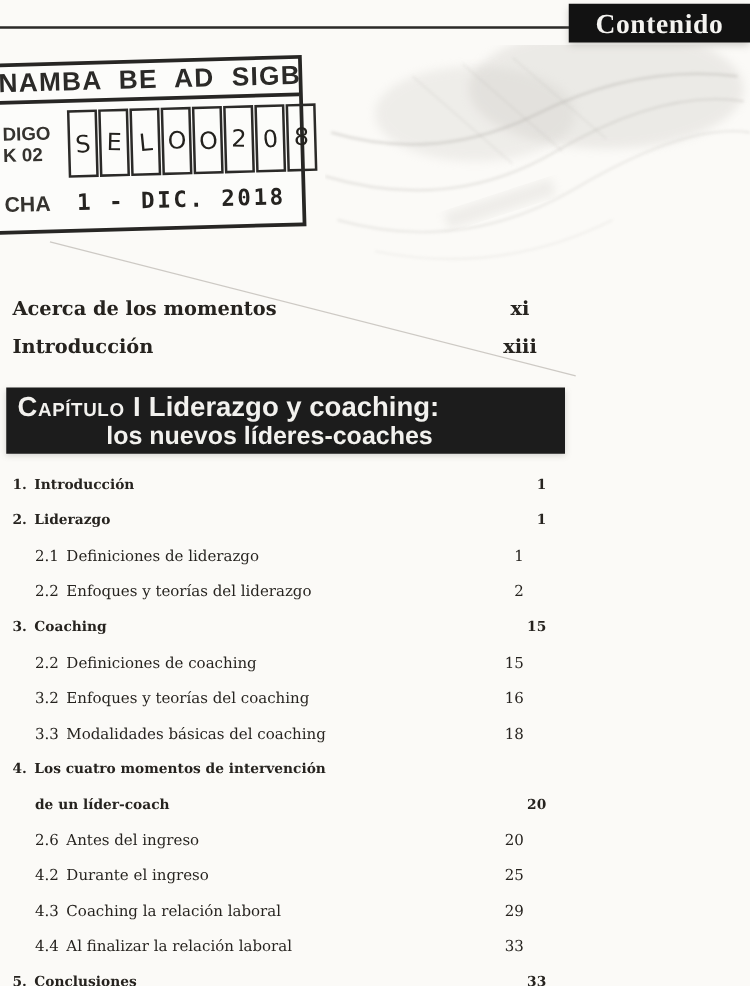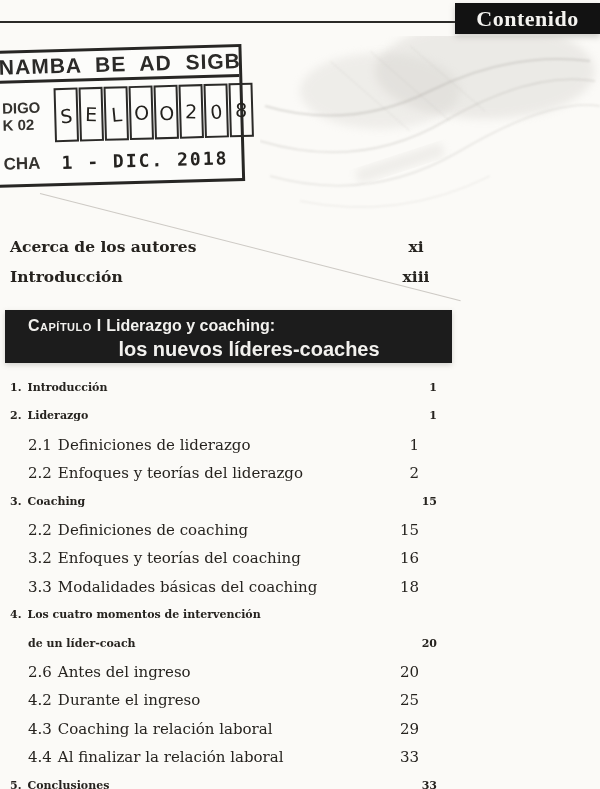--- a/index.html
+++ b/index.html
@@ -93,27 +93,27 @@
   .fm-row{position:relative;line-height:29.5px;font-weight:bold;font-size:15.5px;}
   .fm-row .page{position:absolute;left:385px;bottom:0;width:42px;text-align:center;}
 
   
   .chapter-box{
     position:absolute;left:5px;top:310px;width:447px;height:53px;
     background:#1c1c1c;color:#f2f1ee;
     font-family:"Liberation Sans", sans-serif;font-weight:bold;
     box-shadow:0 2px 5px rgba(120,118,112,.3);
   }
-  .chapter-line1{padding:4px 0 0 23px;font-size:16px;line-height:24px;white-space:nowrap;}
+  .chapter-line1{padding:4px 0 0 9px;font-size:22px;line-height:24px;white-space:nowrap;}
   .chapter-label{font-variant:small-caps;letter-spacing:.5px;}
-  .chapter-line2{padding-left:41px;font-size:20px;line-height:23px;white-space:nowrap;text-align:center;}
+  .chapter-line2{padding-left:80px;font-size:20px;line-height:23px;white-space:nowrap;}
 
   
   .toc{position:absolute;left:10px;top:374px;width:460px;}
-  .toc-row{position:relative;line-height:28.4px;font-size:15px;}
+  .toc-row{position:relative;line-height:28.4px;font-size:12px;}
   .toc-row.lvl1{font-weight:bold;font-size:11px;}
   .toc-row.lvl2{padding-left:18px;font-weight:normal;}
   .toc-row .num{margin-right:6px;}
   .toc-row .line2{padding-left:18px;}
   .toc-row .page{position:absolute;left:385px;bottom:0;width:42px;text-align:right;}
   .toc-row.lvl2 .page{left:367px;} 
 </style>
 </head>
 <body>
 
@@ -182,21 +182,21 @@
       </div>
       <div class="stamp-bottom">
         <div class="stamp-date-label">CHA</div>
         <div class="stamp-date">1 - DIC. 2018</div>
       </div>
     </div>
   </div>
 
   <div class="front-matter">
     <div class="fm-row">
-      <span>Acerca de los autores</span>
+      <span>Acerca de los momentos</span>
       <span class="page">xi</span>
     </div>
     <div class="fm-row">
       <span>Introducción</span>
       <span class="page">xiii</span>
     </div>
   </div>
 
   <div class="chapter-box">
     <div class="chapter-line1">

